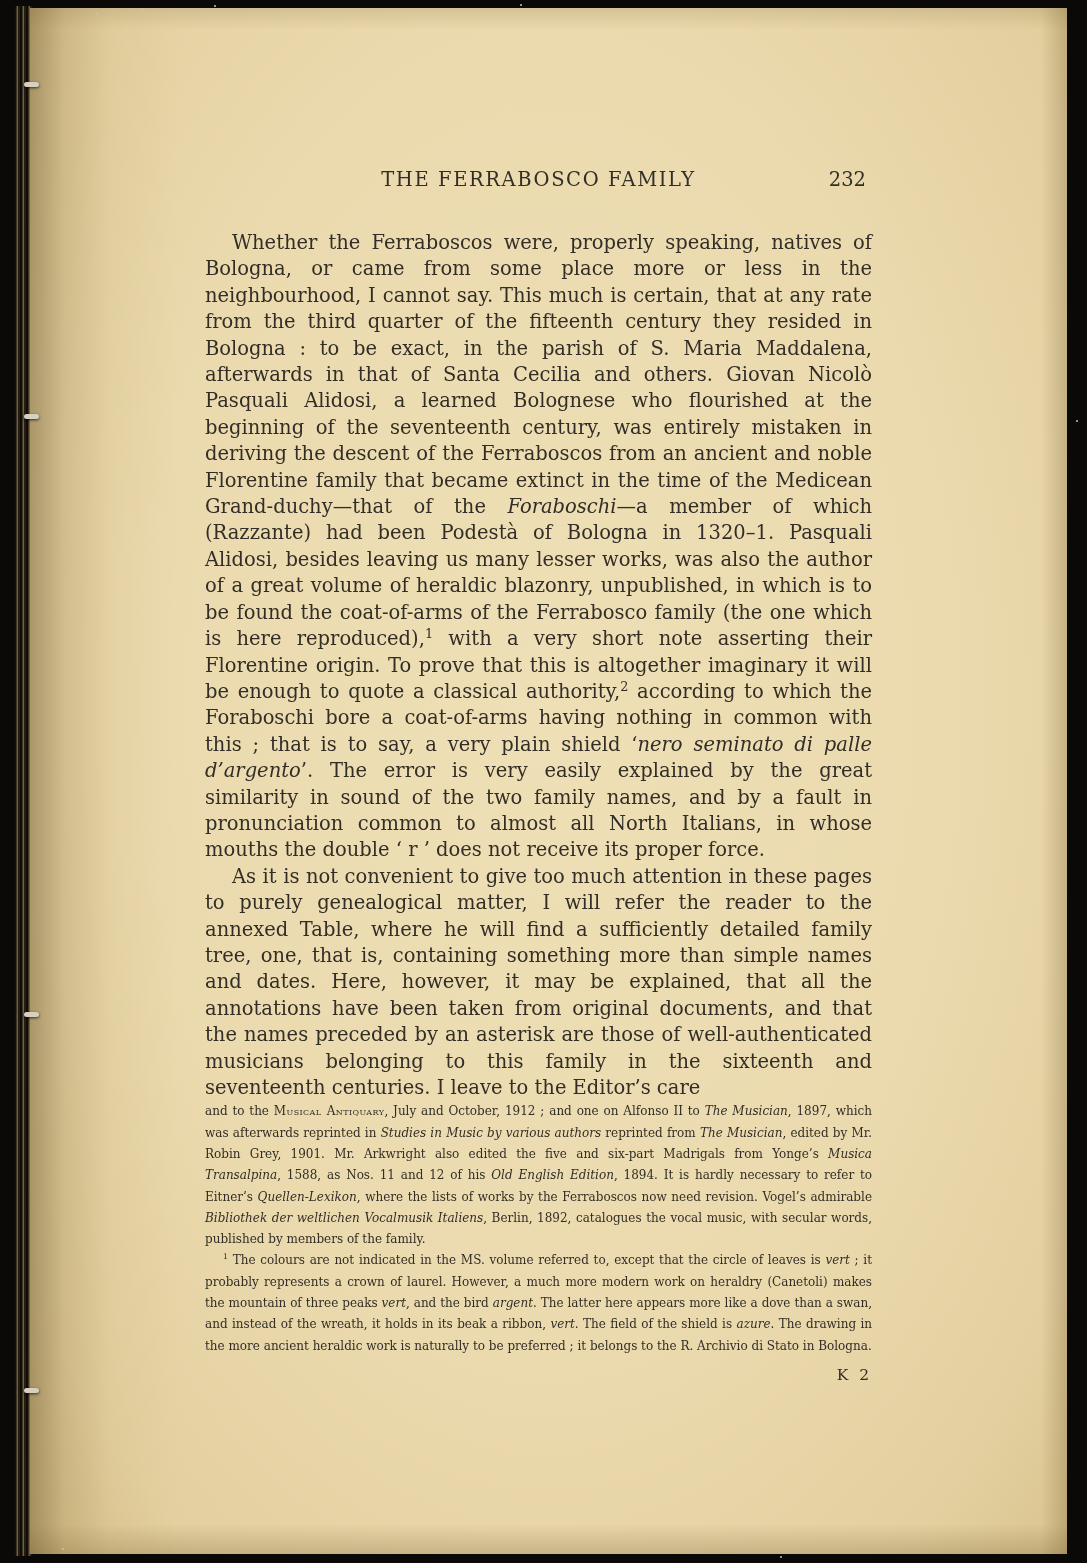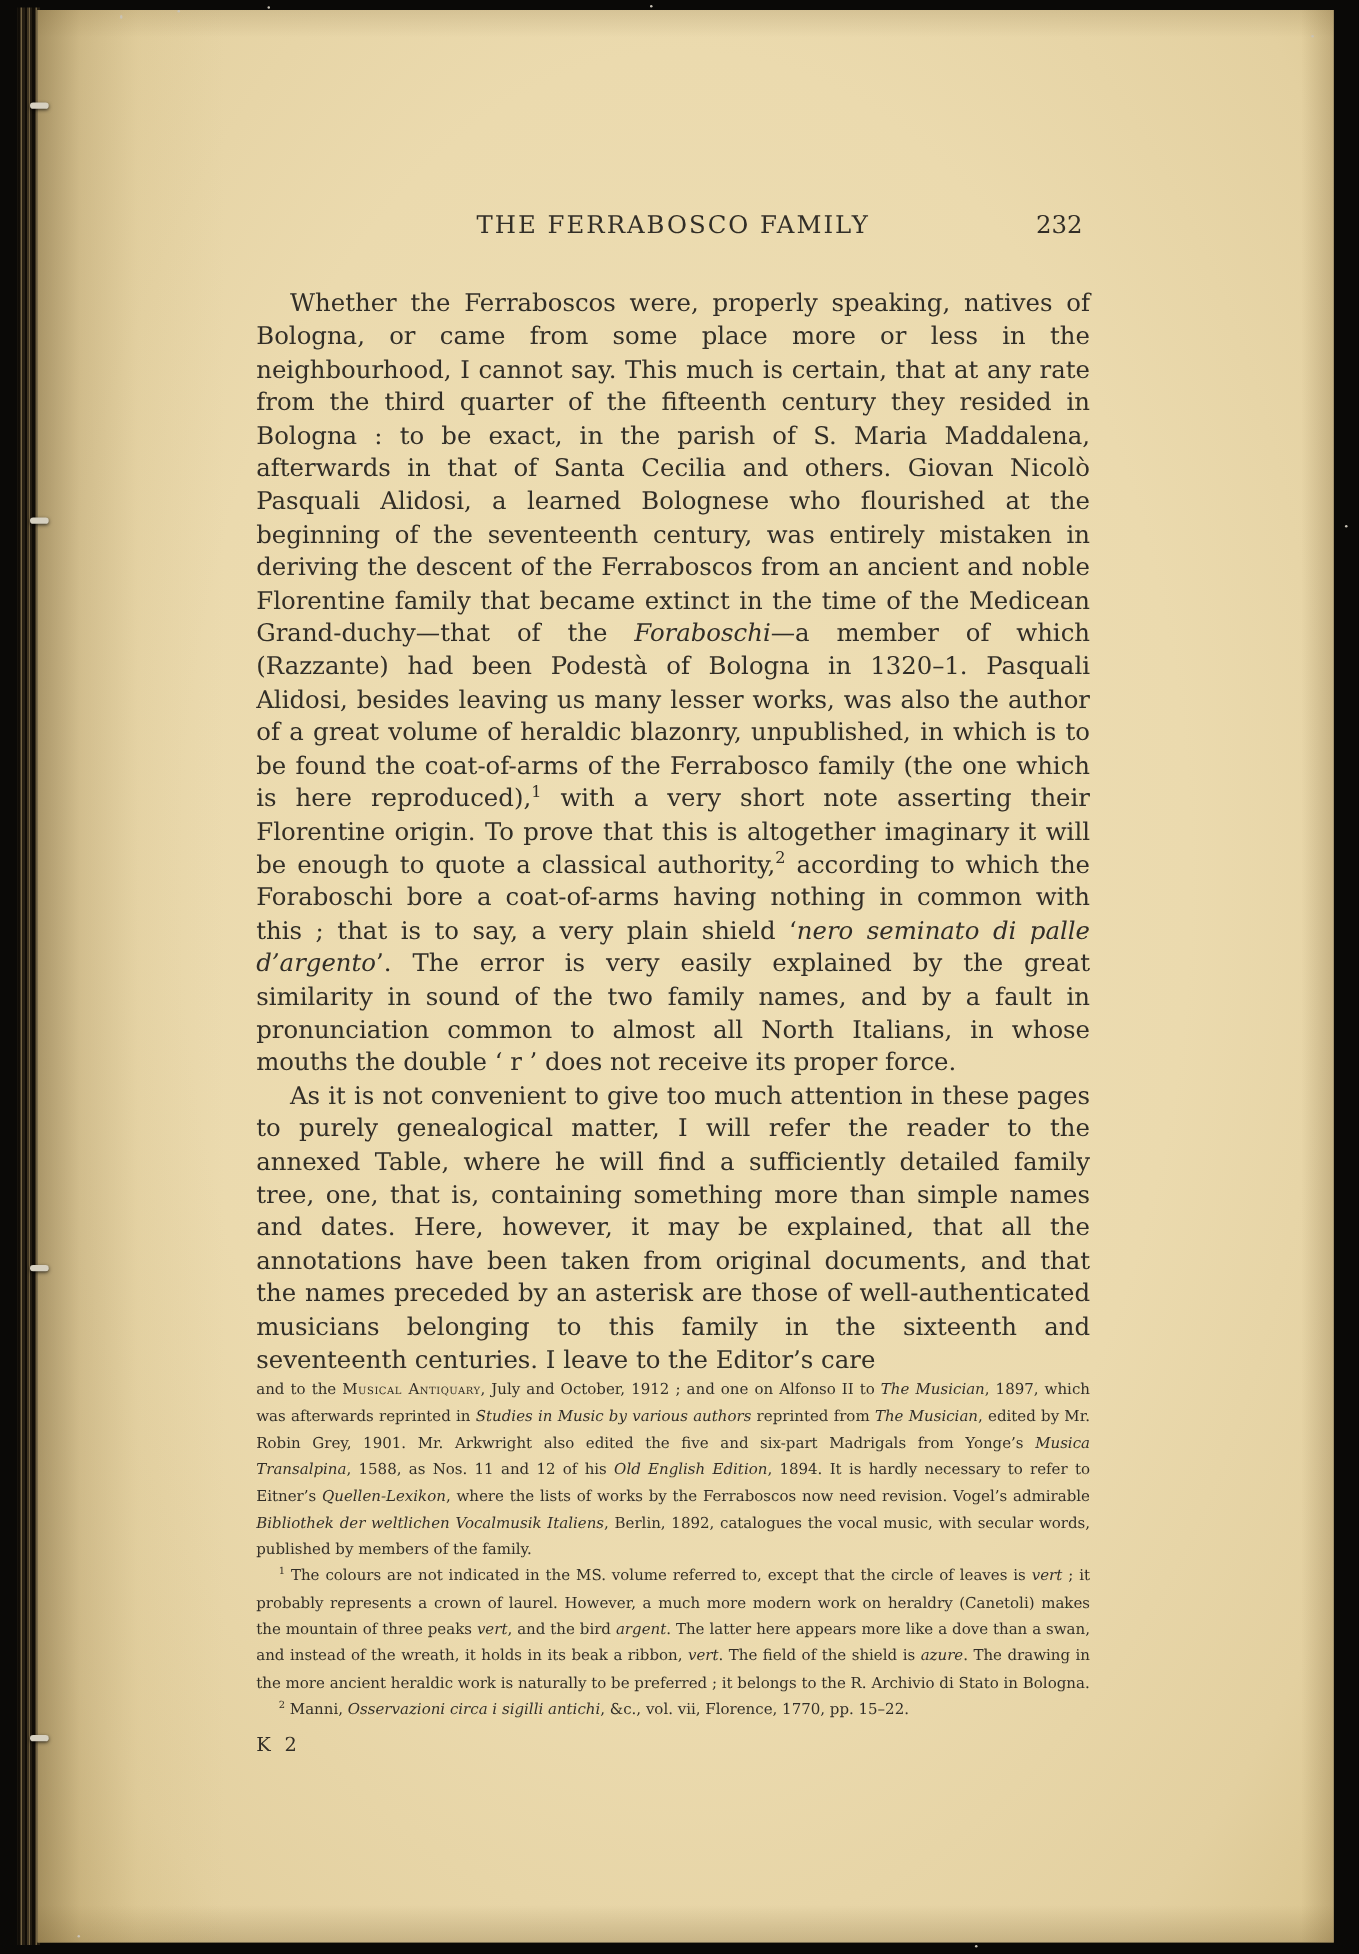--- a/index.html
+++ b/index.html
@@ -48,42 +48,41 @@
   .para.ind { text-indent: 27px; }
 
   .footnotes { font-size: 12px; line-height: 21.3px; text-align: justify; }
   .fnote { margin: 0; }
   .fnote.ind { text-indent: 18px; }
 
   .it { font-style: italic; }
   .sc { font-variant: small-caps; letter-spacing: .4px; }
   .sup { font-size: 66%; vertical-align: super; line-height: 0; }
 
-  .signature { margin-top: 9px; text-align: left; font-size: 15.5px; letter-spacing: 3px; }
+  .signature { margin-top: 9px; text-align: right; font-size: 15.5px; letter-spacing: 3px; }
 </style>
 </head>
 <body>
 
 <div class="scan">
   <div class="page-edges"></div>
 
   <div class="page">
     <div class="content">
       <div class="header">
         <span class="title">THE FERRABOSCO FAMILY</span>
         <span class="pagenum">232</span>
       </div>
       <div class="bodytext" id="body-paragraphs">
           <p class="para ind"><span>Whether the Ferraboscos were, properly speaking, natives of Bologna, or came from some place more or less in the neighbourhood, I cannot say.  This much is certain, that at any rate from the third quarter of the fifteenth century they resided in Bologna : to be exact, in the parish of S. Maria Maddalena, afterwards in that of Santa Cecilia and others. Giovan Nicolò Pasquali Alidosi, a learned Bolognese who flourished at the beginning of the seventeenth century, was entirely mistaken in deriving the descent of the Ferraboscos from an ancient and noble Florentine family that became extinct in the time of the Medicean Grand-duchy—that of the </span><span class="it">Foraboschi</span><span>—a member of which (Razzante) had been Podestà of Bologna in 1320–1.  Pasquali Alidosi, besides leaving us many lesser works, was also the author of a great volume of heraldic blazonry, unpublished, in which is to be found the coat-of-arms of the Ferrabosco family (the one which is here reproduced),</span><span class="sup">1</span><span> with a very short note asserting their Florentine origin.  To prove that this is altogether imaginary it will be enough to quote a classical authority,</span><span class="sup">2</span><span> according to which the Foraboschi bore a coat-of-arms having nothing in common with this ; that is to say, a very plain shield ‘</span><span class="it">nero seminato di palle d’argento</span><span>’.  The error is very easily explained by the great similarity in sound of the two family names, and by a fault in pronunciation common to almost all North Italians, in whose mouths the double ‘ r ’ does not receive its proper force.</span></p>
           <p class="para ind"><span>As it is not convenient to give too much attention in these pages to purely genealogical matter, I will refer the reader to the annexed Table, where he will find a sufficiently detailed family tree, one, that is, containing something more than simple names and dates.  Here, however, it may be explained, that all the annotations have been taken from original documents, and that the names preceded by an asterisk are those of well-authenticated musicians belonging to this family in the sixteenth and seventeenth centuries.  I leave to the Editor’s care</span></p>
         </div>
       <div class="footnotes" id="footnote-blocks">
           <p class="fnote"><span>and to the </span><span class="sc">Musical Antiquary</span><span>, July and October, 1912 ; and one on Alfonso II to </span><span class="it">The Musician</span><span>, 1897, which was afterwards reprinted in </span><span class="it">Studies in Music by various authors</span><span> reprinted from </span><span class="it">The Musician</span><span>, edited by Mr. Robin Grey, 1901.  Mr. Arkwright also edited the five and six-part Madrigals from Yonge’s </span><span class="it">Musica Transalpina</span><span>, 1588, as Nos. 11 and 12 of his </span><span class="it">Old English Edition</span><span>, 1894.  It is hardly necessary to refer to Eitner’s </span><span class="it">Quellen-Lexikon</span><span>, where the lists of works by the Ferraboscos now need revision.  Vogel’s admirable </span><span class="it">Bibliothek der weltlichen Vocalmusik Italiens</span><span>, Berlin, 1892, catalogues the vocal music, with secular words, published by members of the family.</span></p>
           <p class="fnote ind"><span class="sup">1</span><span> The colours are not indicated in the MS. volume referred to, except that the circle of leaves is </span><span class="it">vert</span><span> ; it probably represents a crown of laurel.  However, a much more modern work on heraldry (Canetoli) makes the mountain of three peaks </span><span class="it">vert</span><span>, and the bird </span><span class="it">argent</span><span>.  The latter here appears more like a dove than a swan, and instead of the wreath, it holds in its beak a ribbon, </span><span class="it">vert</span><span>.  The field of the shield is </span><span class="it">azure</span><span>. The drawing in the more ancient heraldic work is naturally to be preferred ; it belongs to the R. Archivio di Stato in Bologna.</span></p>
-          <p class="fnote ind"><span class="sup">2</span><span> Manni, </span><span class="it">Osservazioni circa i sigilli antichi</span><span>, &amp;c., vol. vii, Florence, 1770, pp. 15–22.</span></p>
         </div>
       <div class="signature">K 2</div>
     </div>
   </div>
 
   <div class="stitch" style="left:24px; top:82px;"></div>
   <div class="stitch" style="left:24px; top:414px;"></div>
   <div class="stitch" style="left:24px; top:1012px;"></div>
   <div class="stitch" style="left:24px; top:1388px;"></div>
 

